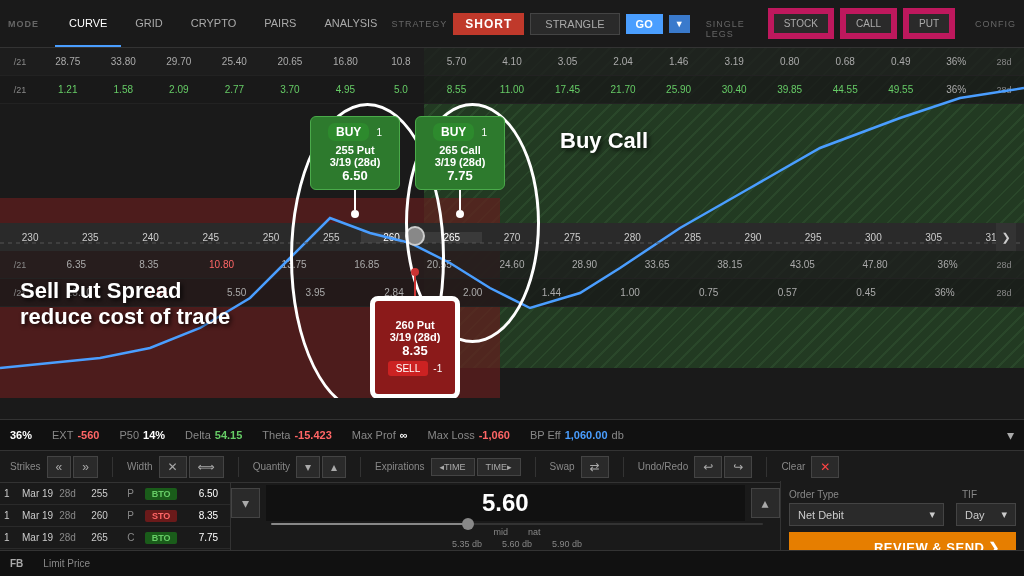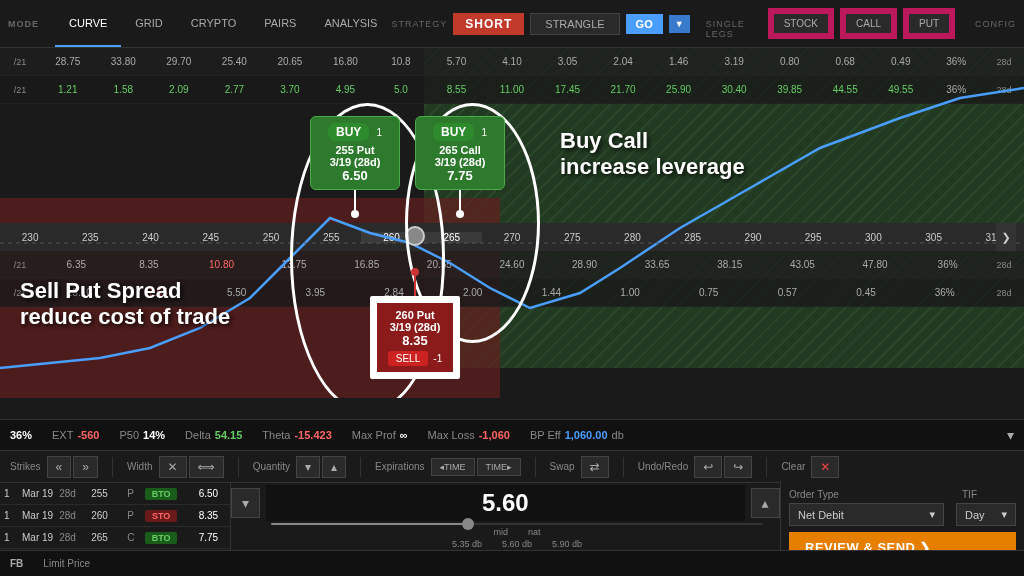--- a/index.html
+++ b/index.html
@@ -232,23 +232,23 @@
       background: #2d7a2d;
       border: 1px solid #4aaa4a;
       border-radius: 6px;
       padding: 6px 10px;
       text-align: center;
       min-width: 90px;
     }
 
     .tooltip-box-red {
       background: #8b1a1a;
-      border: 7px solid #ffffff;
-      border-radius: 2px;
-      padding: 6px 10px;
+      border: 5px solid #ffffff;
+      border-radius: 8px;
+      padding: 18px 10px;
       text-align: center;
       min-width: 90px;
     }
 
     .tooltip-tag-green {
       background: #2d8a2d;
       color: #fff;
       font-size: 12px;
       font-weight: bold;
       padding: 2px 8px;
@@ -640,21 +640,21 @@
 
     .review-send-btn {
       background: #e67e00;
       color: #fff;
       border: none;
       padding: 8px 16px;
       font-size: 13px;
       font-weight: bold;
       cursor: pointer;
       width: 100%;
-      text-align: left;
+      text-align: right;
       letter-spacing: 0.5px;
     }
 
     
     .bottom-bar {
       position: absolute;
       bottom: 0;
       left: 0;
       right: 0;
       height: 26px;
@@ -883,21 +883,20 @@
         <div>
           <span class="sell-tag">SELL</span>
           <span style="color:#fff;font-size:10px;margin-left:2px;">-1</span>
         </div>
       </div>
     </div>
   </div>
 
   <div class="annotation-text annotation-buy-call">
     <div>Buy Call</div>
-    <div>increase leverage</div>
   </div>
 
   <div class="annotation-text annotation-sell-put">
     <div>Sell Put Spread</div>
     <div>reduce cost of trade</div>
   </div>
 </div>
 
 <div class="stats-bar">
   <div class="stat-item">

